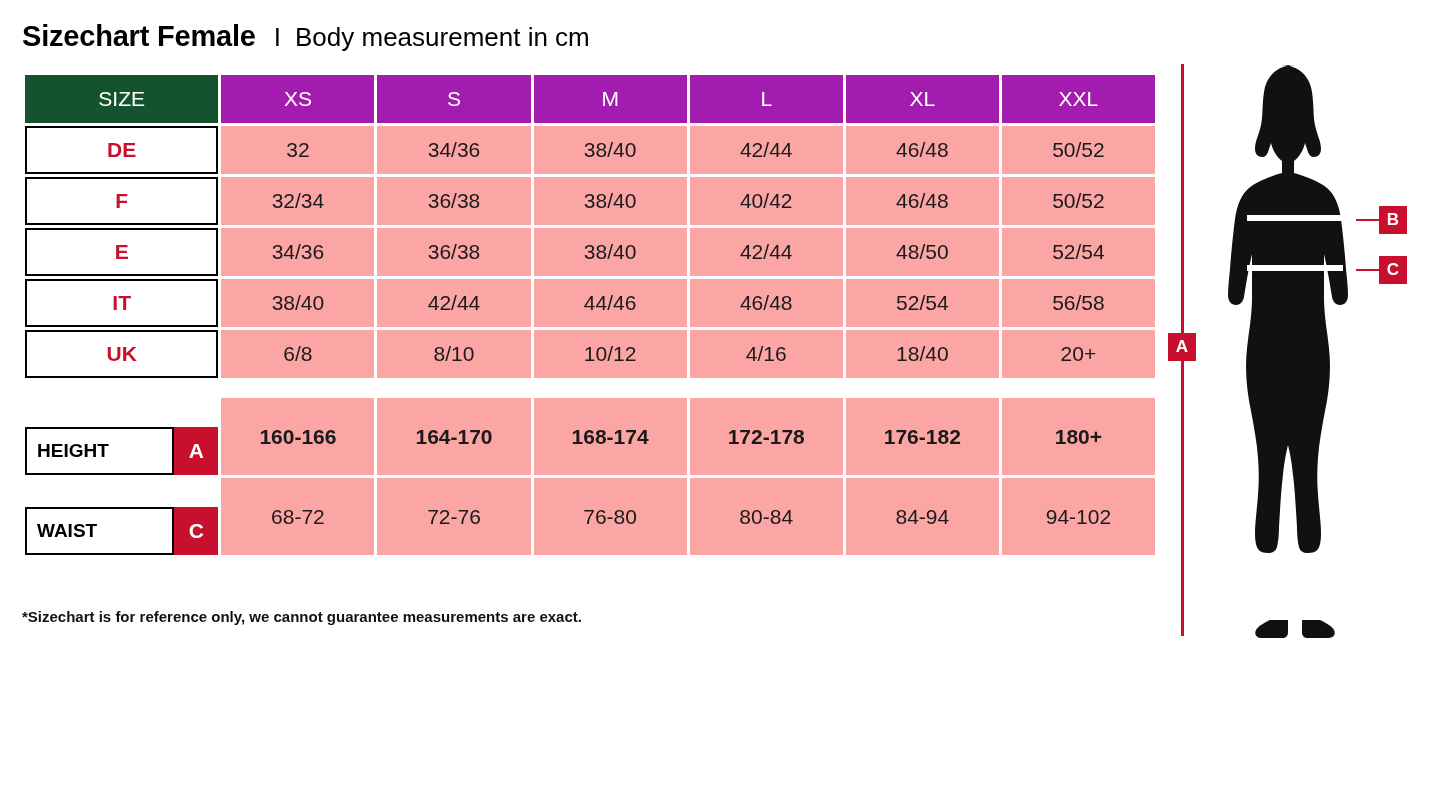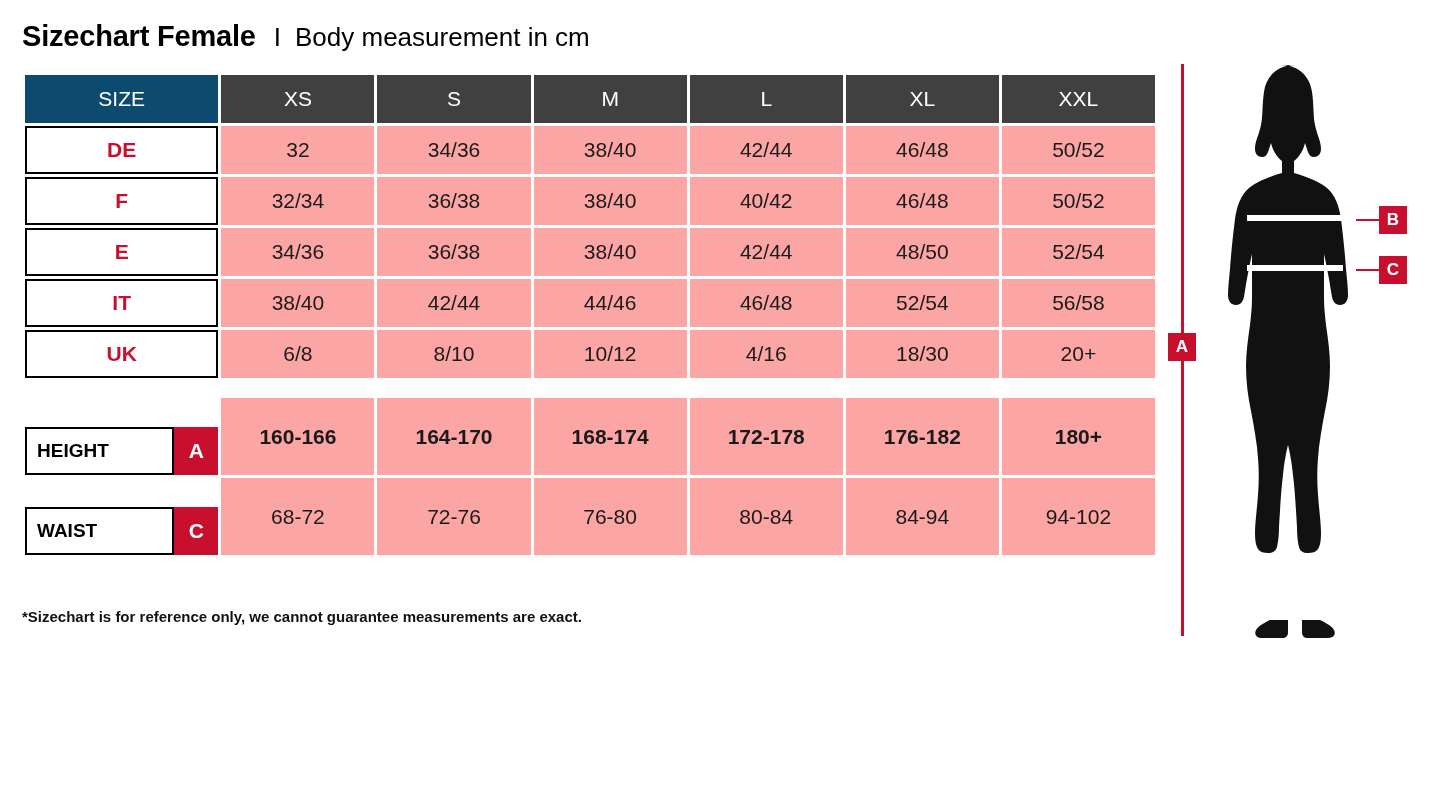--- a/index.html
+++ b/index.html
@@ -65,26 +65,26 @@
   }
   .cell {
     height: 48px;
     line-height: 48px;
     text-align: center;
     font-size: 21px;
     box-sizing: border-box;
   }
   
   .hdr-label {
-    background: #0c4a6e;
+    background: #14532d;
     color: #ffffff;
     font-size: 21px;
   }
   .hdr-size {
-    background: #404040;
+    background: #a21caf;
     color: #ffffff;
     font-size: 21px;
   }
   
   .region-label {
     background: #ffffff;
     color: #c8102e;
     font-weight: bold;
     border: 2px solid #000000;
     font-size: 21px;
@@ -258,21 +258,21 @@
           <td class="cell data-cell">52/54</td>
           <td class="cell data-cell">56/58</td>
         </tr>
 
         <tr>
           <td class="cell region-label">UK</td>
           <td class="cell data-cell">6/8</td>
           <td class="cell data-cell">8/10</td>
           <td class="cell data-cell">10/12</td>
           <td class="cell data-cell">4/16</td>
-          <td class="cell data-cell">18/30</td>
+          <td class="cell data-cell">18/40</td>
           <td class="cell data-cell">20+</td>
         </tr>
 
         <tr class="spacer-row">
           <td colspan="7"></td>
         </tr>
 
         <tr>
           <td>
             <div class="meas-label-wrap">

